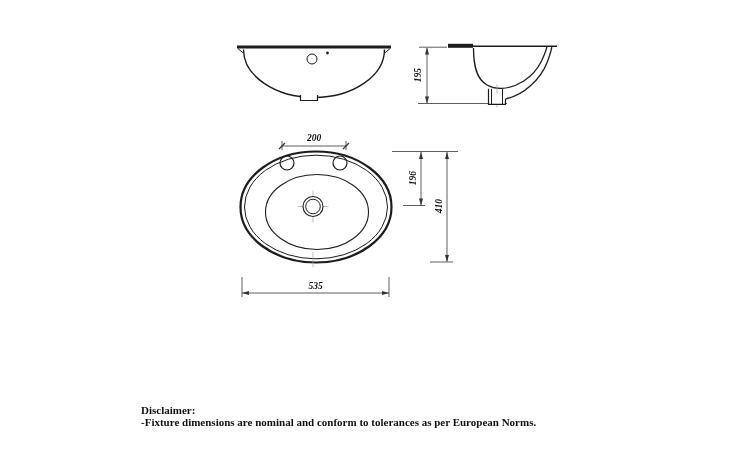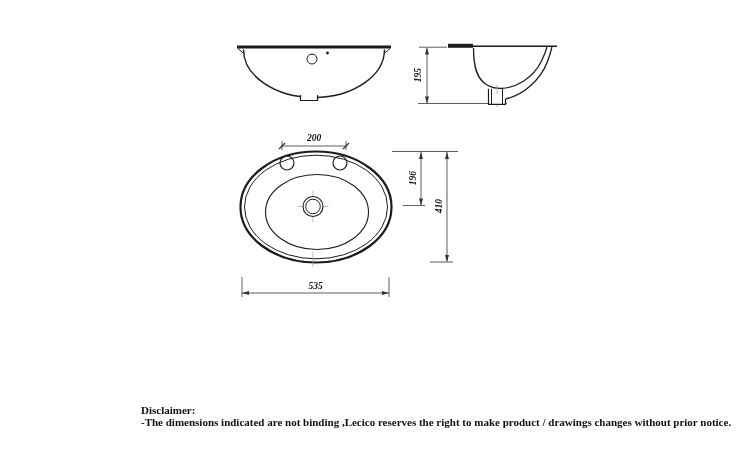--- a/index.html
+++ b/index.html
@@ -113,16 +113,16 @@
       <line x1="389" y1="277" x2="389" y2="297" stroke="#4d4d4d" stroke-width="0.9"></line>
       <line x1="242" y1="293" x2="389" y2="293" stroke="#4d4d4d" stroke-width="0.9"></line>
       <polygon points="242,293 249,291 249,295" fill="#333333"></polygon>
       <polygon points="389,293 382,291 382,295" fill="#333333"></polygon>
       <text class="dim-text" x="315.5" y="288.5" text-anchor="middle">535</text>
     </g>
   </svg>
 
   <div class="disclaimer">
     <div>Disclaimer:</div>
-    <div>-The dimensions indicated are not binding ,Lecico reserves the right to make product / drawings changes without prior notice.</div>
+    <div>-Fixture dimensions are nominal and conform to tolerances as per European Norms.</div>
   </div>
 
 </div>
 
 </body></html>

